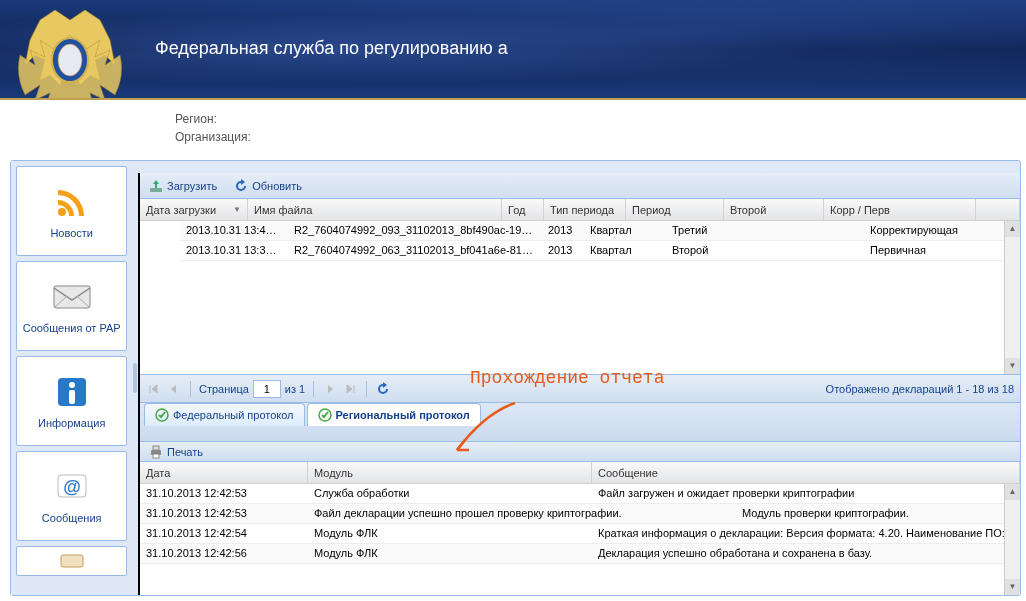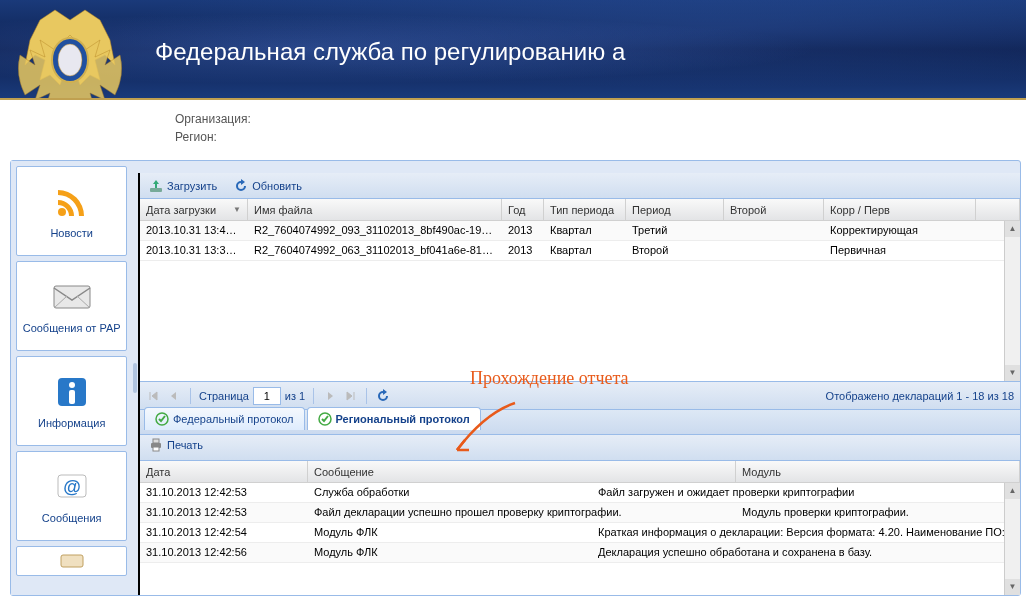--- a/index.html
+++ b/index.html
@@ -2,21 +2,21 @@
 <html><head>
 <meta charset="utf-8">
 <style>
 * { box-sizing: border-box; margin: 0; padding: 0; }
 body { font-family: Tahoma, Arial, sans-serif; font-size: 11px; color: #333; background: #fff; width: 1026px; height: 601px; overflow: hidden; position: relative; }
 
 
 .header { height: 100px; background: linear-gradient(to bottom, #1a3a7a 0%, #0d2050 50%, #1a3a7a 100%); position: relative; overflow: hidden; border-bottom: 2px solid #c0a050; }
 .header-bg { position: absolute; inset: 0; background: radial-gradient(ellipse at 30% 50%, rgba(100,150,255,0.3) 0%, transparent 50%), radial-gradient(ellipse at 70% 30%, rgba(80,130,230,0.2) 0%, transparent 60%); }
 .emblem { position: absolute; left: 10px; top: 5px; width: 120px; height: 130px; z-index: 10; }
-.header-title { position: absolute; left: 155px; top: 38px; color: #fff; font-size: 24px; font-weight: normal; }
+.header-title { position: absolute; left: 155px; top: 38px; color: #fff; font-size: 18px; font-weight: normal; }
 
 
 .info-bar { padding: 10px 0 10px 175px; color: #555; font-size: 12px; line-height: 1.5; }
 
 
 .main { display: flex; position: absolute; left: 10px; right: 5px; top: 160px; bottom: 5px; border: 1px solid #99bbe8; border-radius: 3px; background: #dfe8f6; }
 
 .sidebar { width: 130px; background: #dfe8f6; display: flex; flex-direction: column; padding: 5px; gap: 5px; overflow: hidden; }
 .side-item { background: #fff; border: 1px solid #99bbe8; border-radius: 2px; height: 90px; display: flex; flex-direction: column; align-items: center; justify-content: center; cursor: pointer; }
 .side-item.short { height: 30px; overflow: hidden; }
@@ -29,63 +29,63 @@
 .content { flex: 1; display: flex; flex-direction: column; background: #fff; border-left: 2px solid #000000; margin-top: 12px; }
 
 
 .toolbar { height: 26px; background: linear-gradient(to bottom, #e6edf7, #d0def0); border-bottom: 1px solid #99bbe8; display: flex; align-items: center; padding: 0 4px; gap: 8px; }
 .tb-btn { display: flex; align-items: center; gap: 3px; cursor: pointer; color: #15428b; padding: 2px 4px; }
 .tb-icon { width: 16px; height: 16px; display: inline-flex; align-items: center; justify-content: center; }
 
 
 .grid-head, .grid-head2 { height: 22px; background: linear-gradient(to bottom, #f9f9f9, #e3e4e6); border-bottom: 1px solid #d0d0d0; display: flex; }
 .gh-cell { border-right: 1px solid #d0d0d0; padding: 4px 6px; color: #333; font-size: 11px; display: flex; align-items: center; overflow: hidden; white-space: nowrap; }
-.grid-body { flex: 1; overflow: hidden; position: relative; }
+.grid-body { flex: 1; overflow: hidden; position: relative; padding-left: 40px; }
 .grid-row { display: flex; height: 20px; border-bottom: 1px solid #ededed; }
 .grid-row.alt { background: #fafafa; }
 .gr-cell { padding: 3px 6px; font-size: 11px; color: #000; overflow: hidden; white-space: nowrap; text-overflow: ellipsis; }
 .vscroll { position: absolute; right: 0; top: 0; bottom: 0; width: 16px; background: #f0f0f0; border-left: 1px solid #ccc; }
 .vscroll::before { content: '▲'; position: absolute; top: 0; left: 0; right: 0; height: 16px; font-size: 8px; text-align: center; line-height: 16px; color: #666; background: #e0e0e0; }
 .vscroll::after { content: '▼'; position: absolute; bottom: 0; left: 0; right: 0; height: 16px; font-size: 8px; text-align: center; line-height: 16px; color: #666; background: #e0e0e0; }
 
 
 .pager { height: 28px; background: linear-gradient(to bottom, #e6edf7, #d0def0); border-top: 1px solid #99bbe8; display: flex; align-items: center; padding: 0 6px; gap: 4px; font-size: 11px; color: #15428b; }
 .pager-btn { width: 16px; height: 16px; display: inline-flex; align-items: center; justify-content: center; color: #888; cursor: pointer; }
 .pager-input { width: 28px; height: 18px; text-align: center; border: 1px solid #99bbe8; font-size: 11px; }
 .pager-sep { width: 1px; height: 16px; background: #a9c3e8; margin: 0 4px; }
 .pager-right { margin-left: auto; color: #15428b; }
 
 
-.tabs { height: 26px; background: linear-gradient(to bottom, #dde8f5, #cbdaef); border-top: 1px solid #99bbe8; border-bottom: 1px solid #99bbe8; display: flex; align-items: flex-end; padding: 5px 4px; }
+.tabs { height: 40px; background: linear-gradient(to bottom, #dde8f5, #cbdaef); border-top: 1px solid #99bbe8; border-bottom: 1px solid #99bbe8; display: flex; align-items: flex-end; padding: 16px 4px; }
 .tab { display: flex; align-items: center; gap: 4px; padding: 4px 10px; border: 1px solid #99bbe8; border-bottom: none; border-radius: 4px 4px 0 0; background: linear-gradient(to bottom, #f4f8fd, #deecfd); color: #15428b; font-size: 11px; cursor: pointer; margin-right: 2px; position: relative; top: 1px; }
 .tab.active { background: #fff; font-weight: bold; }
 .tab .tick { width: 14px; height: 14px; display: inline-flex; align-items: center; justify-content: center; }
 
 
 .bottom { flex: 1; display: flex; flex-direction: column; }
-.bottom .toolbar2 { height: 26px; background: linear-gradient(to bottom, #e6edf7, #d0def0); border-bottom: 1px solid #99bbe8; display: flex; align-items: flex-start; padding: 0 4px; }
+.bottom .toolbar2 { height: 20px; background: linear-gradient(to bottom, #e6edf7, #d0def0); border-bottom: 1px solid #99bbe8; display: flex; align-items: flex-start; padding: 0 4px; }
 .grid2-body { flex: 1; position: relative; overflow: hidden; }
 
 
 .c-date { width: 108px; justify-content: space-between; }
 .c-file { width: 254px; }
 .c-year { width: 42px; }
 .c-ptype { width: 82px; }
 .c-period { width: 98px; }
 .c-form { width: 100px; }
 .c-corr { width: 152px; }
 .c-rest { flex: 1; }
 
 
 .b-date { width: 168px; }
 .b-module { width: 284px; }
 .b-msg { flex: 1; }
 
 
-.annot { position: absolute; left: 470px; top: 368px; color: #e85a1a; font-family: Liberation Serif, serif; font-size: 18px; pointer-events: none; z-index: 50; }
+.annot { position: absolute; left: 470px; top: 368px; color: #e85a1a; font-family: Liberation Mono, monospace; font-size: 18px; pointer-events: none; z-index: 50; }
 .arrow { position: absolute; left: 445px; top: 398px; z-index: 50; pointer-events: none; }
 
 .sort-arrow { margin-left: 3px; font-size: 8px; color: #777; }
 </style>
 </head>
 <body>
 
 <div class="header">
   <div class="header-bg"></div>
   <div class="emblem">
@@ -97,22 +97,22 @@
         <ellipse cx="60" cy="55" rx="12" ry="16" fill="#e8e8f0"></ellipse>
         <line x1="35" y1="95" x2="85" y2="105" stroke="#a06020" stroke-width="3"></line>
         <line x1="85" y1="95" x2="35" y2="105" stroke="#a06020" stroke-width="3"></line>
       </g>
     </svg>
   </div>
   <div class="header-title">Федеральная служба по регулированию а</div>
 </div>
 
 <div class="info-bar">
+  <div>Регион:</div>
   <div>Организация:</div>
-  <div>Регион:</div>
 </div>
 
 <div class="main">
 
   <div class="sidebar">
     <div class="side-item">
       <div class="side-icon">
         <svg width="40" height="40" viewBox="0 0 40 40">
             <g fill="#f5a018">
               <circle cx="10" cy="30" r="4"></circle>
@@ -283,22 +283,22 @@
                 <rect x="3" y="6" width="10" height="5" fill="#888" rx="1"></rect>
                 <rect x="5" y="2" width="6" height="4" fill="#ddd" stroke="#888"></rect>
                 <rect x="5" y="10" width="6" height="4" fill="#fff" stroke="#888"></rect>
               </svg>
           </span>
           <span>Печать</span>
         </div>
       </div>
       <div class="grid-head2">
         <div class="gh-cell b-date">Дата</div>
+        <div class="gh-cell b-module">Модуль</div>
         <div class="gh-cell b-msg">Сообщение</div>
-        <div class="gh-cell b-module">Модуль</div>
       </div>
       <div class="grid2-body">
         <div class="grid-row">
           <div class="gr-cell b-date">31.10.2013 12:42:53</div>
           <div class="gr-cell b-module">Служба обработки</div>
           <div class="gr-cell b-msg">Файл загружен и ожидает проверки криптографии</div>
         </div>
         <div class="grid-row alt">
           <div class="gr-cell b-date">31.10.2013 12:42:53</div>
           <div class="gr-cell b-msg">Файл декларации успешно прошел проверку криптографии.</div>

